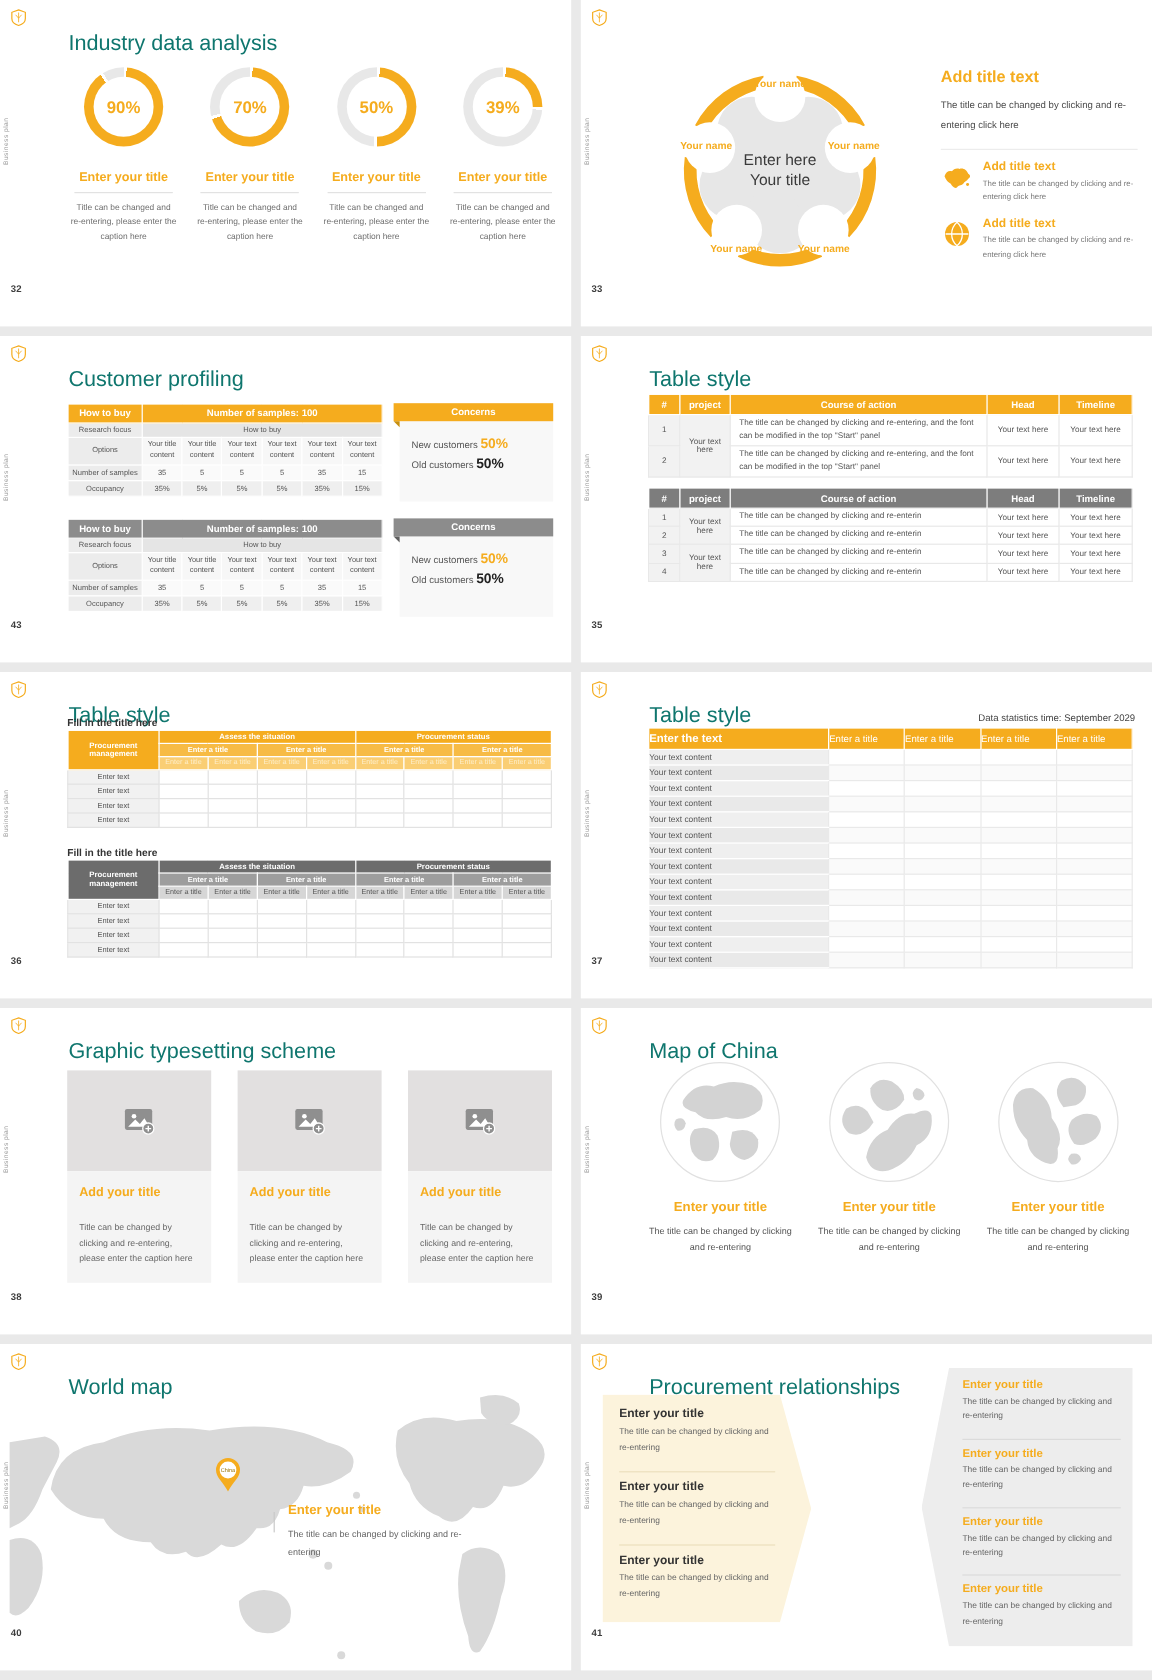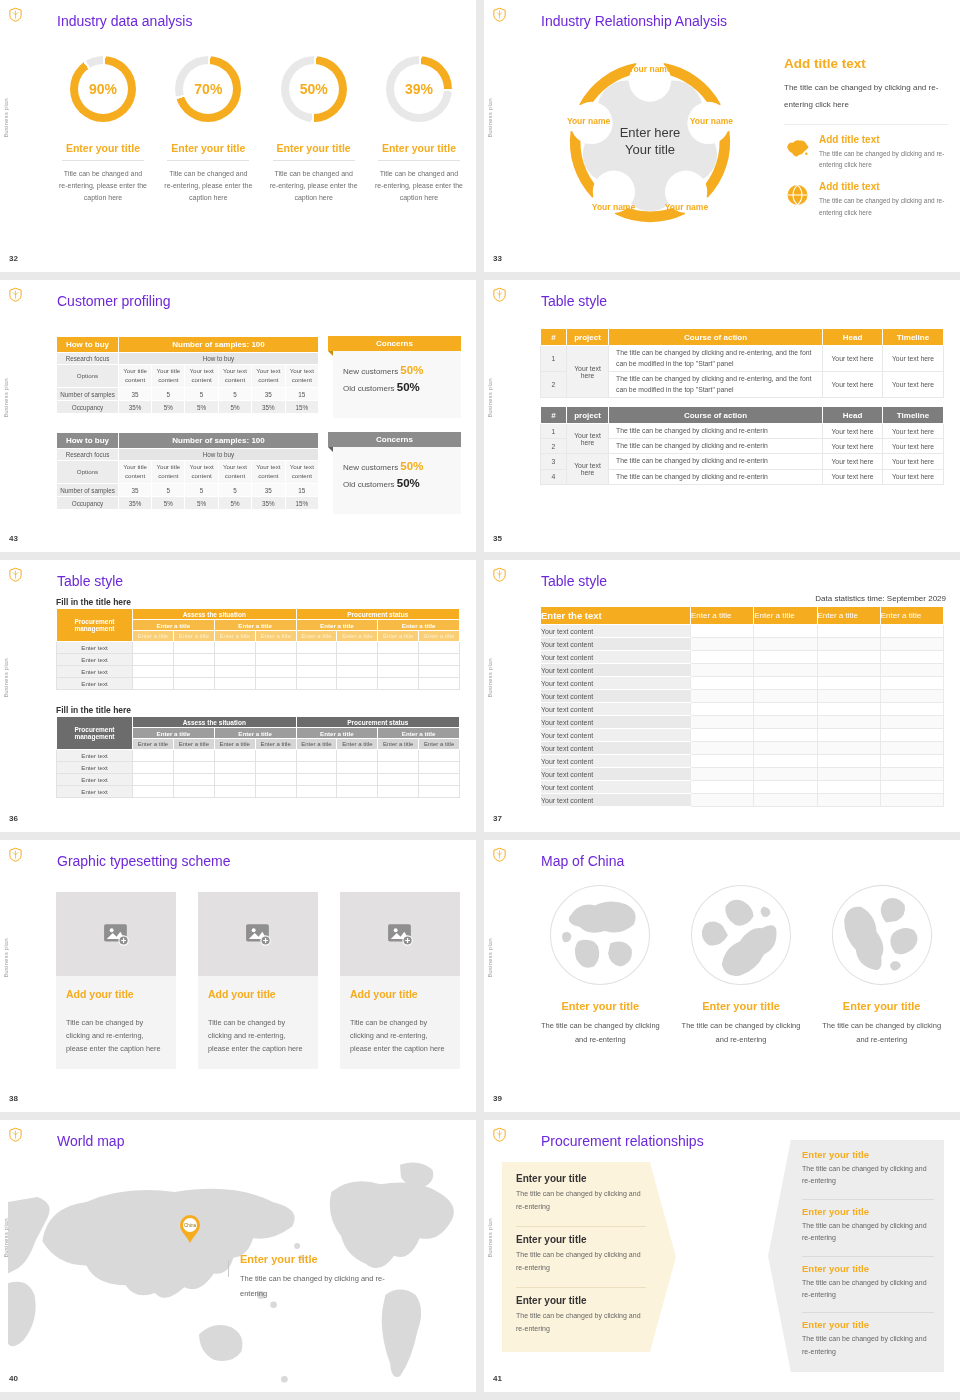--- a/index.html
+++ b/index.html
@@ -4,22 +4,22 @@
 <style>
   :root{ --accent:#F5AC1E; }
   *{margin:0;padding:0;box-sizing:border-box;}
   body{font-family:"Liberation Sans",sans-serif;background:#E9E9E9;}
   .stage{width:960px;height:1400px;background:#E9E9E9;display:grid;
     grid-template-columns:476px 476px;grid-auto-rows:272px;gap:8px;}
   .slide{position:relative;width:476px;height:272px;background:#fff;overflow:hidden;}
   .logo{position:absolute;left:8px;top:6px;width:15px;height:17px;}
   .vtext{position:absolute;left:3px;top:98px;writing-mode:vertical-rl;transform:rotate(180deg);
     font-size:5.5px;color:#999;letter-spacing:.4px;}
-  .pagenum{position:absolute;left:9px;bottom:9px;font-size:8px;font-weight:bold;color:#3d3d3d;}
-  .stitle{position:absolute;left:57px;top:13px;font-size:14px;color:#6d28d9;font-weight:400;}
+  .pagenum{position:absolute;left:9px;bottom:27px;font-size:8px;font-weight:bold;color:#3d3d3d;}
+  .stitle{position:absolute;left:57px;top:26px;font-size:18px;color:#0f766e;font-weight:400;}
 
   
   .donut-row{position:absolute;left:54px;right:8px;top:56px;display:flex;justify-content:space-between;}
   .donut-col{width:98px;display:flex;flex-direction:column;align-items:center;}
   .donut{--pc:0%;width:66px;height:66px;border-radius:50%;position:relative;
     background:conic-gradient(from 0deg,#fff 0 1.3%,var(--accent) 0 var(--pc),#fff 0 calc(var(--pc) + 1.3%),#E8E8E8 0 100%);}
   .donut::after{content:"";position:absolute;inset:8px;background:#fff;border-radius:50%;}
   .donut-val{position:absolute;inset:0;display:flex;align-items:center;justify-content:center;
     z-index:1;color:var(--accent);font-weight:bold;font-size:14px;}
   .donut-title{margin-top:20px;color:var(--accent);font-weight:bold;font-size:10.5px;
@@ -233,21 +233,20 @@
       </div>
       </div>
   </section>
 
   <section class="slide">
     <svg class="logo" viewBox="0 0 24 24">
         <use href="#shield-logo"></use>
       </svg>
     <div class="vtext">Business plan</div>
     <div class="pagenum">33</div>
-    <h2 class="stitle">Industry Relationship Analysis</h2>
     <div class="flower">
       <svg viewBox="0 0 200 200">
         <g fill="#E7E7E7">
           <circle cx="100" cy="100" r="50"></circle>
             <circle cx="124.7" cy="66" r="30"></circle>
           <circle cx="75.3" cy="66" r="30"></circle>
             <circle cx="60.1" cy="113" r="30"></circle>
           <circle cx="100" cy="142" r="30"></circle>
             <circle cx="139.9" cy="113" r="30"></circle>
         </g>

